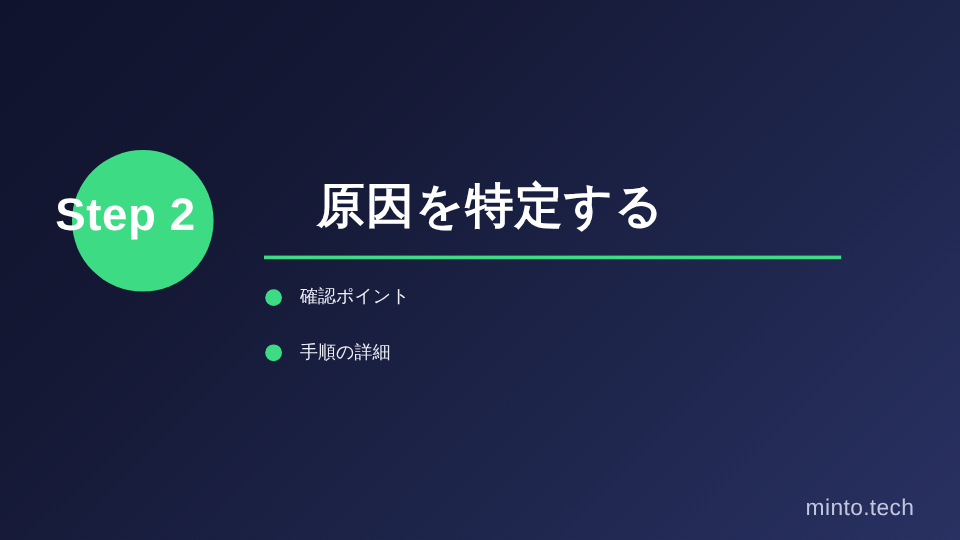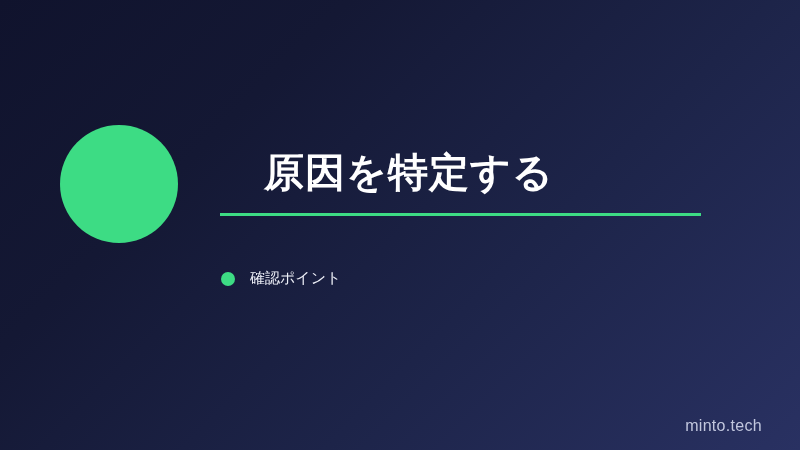--- a/index.html
+++ b/index.html
@@ -67,21 +67,21 @@
   #bullets {
     position: absolute;
     left: 221px;
     top: 240px;
     width: 420px;
   }
   .bullet-row {
     position: relative;
     height: 46px;
     display: flex;
-    align-items: flex-end;
+    align-items: flex-start;
   }
   .bullet-dot {
     width: 14px;
     height: 14px;
     border-radius: 50%;
     background: #3ddc84;
     flex: 0 0 auto;
     margin-top: 1px;
   }
   .bullet-text {
@@ -90,39 +90,44 @@
     color: #eef0f8;
     line-height: 16px;
     white-space: nowrap;
   }
 
   
   #footer {
     position: absolute;
     right: 38px;
     bottom: 15px;
-    font-size: 16px;
+    font-size: 19px;
     color: #c2c7de;
     letter-spacing: 0.3px;
     white-space: nowrap;
   }
 </style>
 </head>
 <body>
 
 <div id="slide">
 
   <div id="step-badge"></div>
+  <div id="step-label">Step 2</div>
 
   <div id="title">原因を特定する</div>
 
   <div id="divider"></div>
 
   <div id="bullets">
     <div class="bullet-row">
       <span class="bullet-dot"></span>
       <span class="bullet-text">確認ポイント</span>
     </div>
+    <div class="bullet-row">
+      <span class="bullet-dot"></span>
+      <span class="bullet-text">手順の詳細</span>
+    </div>
   </div>
 
   <div id="footer">minto.tech</div>
 
 </div>
 
 </body></html>

